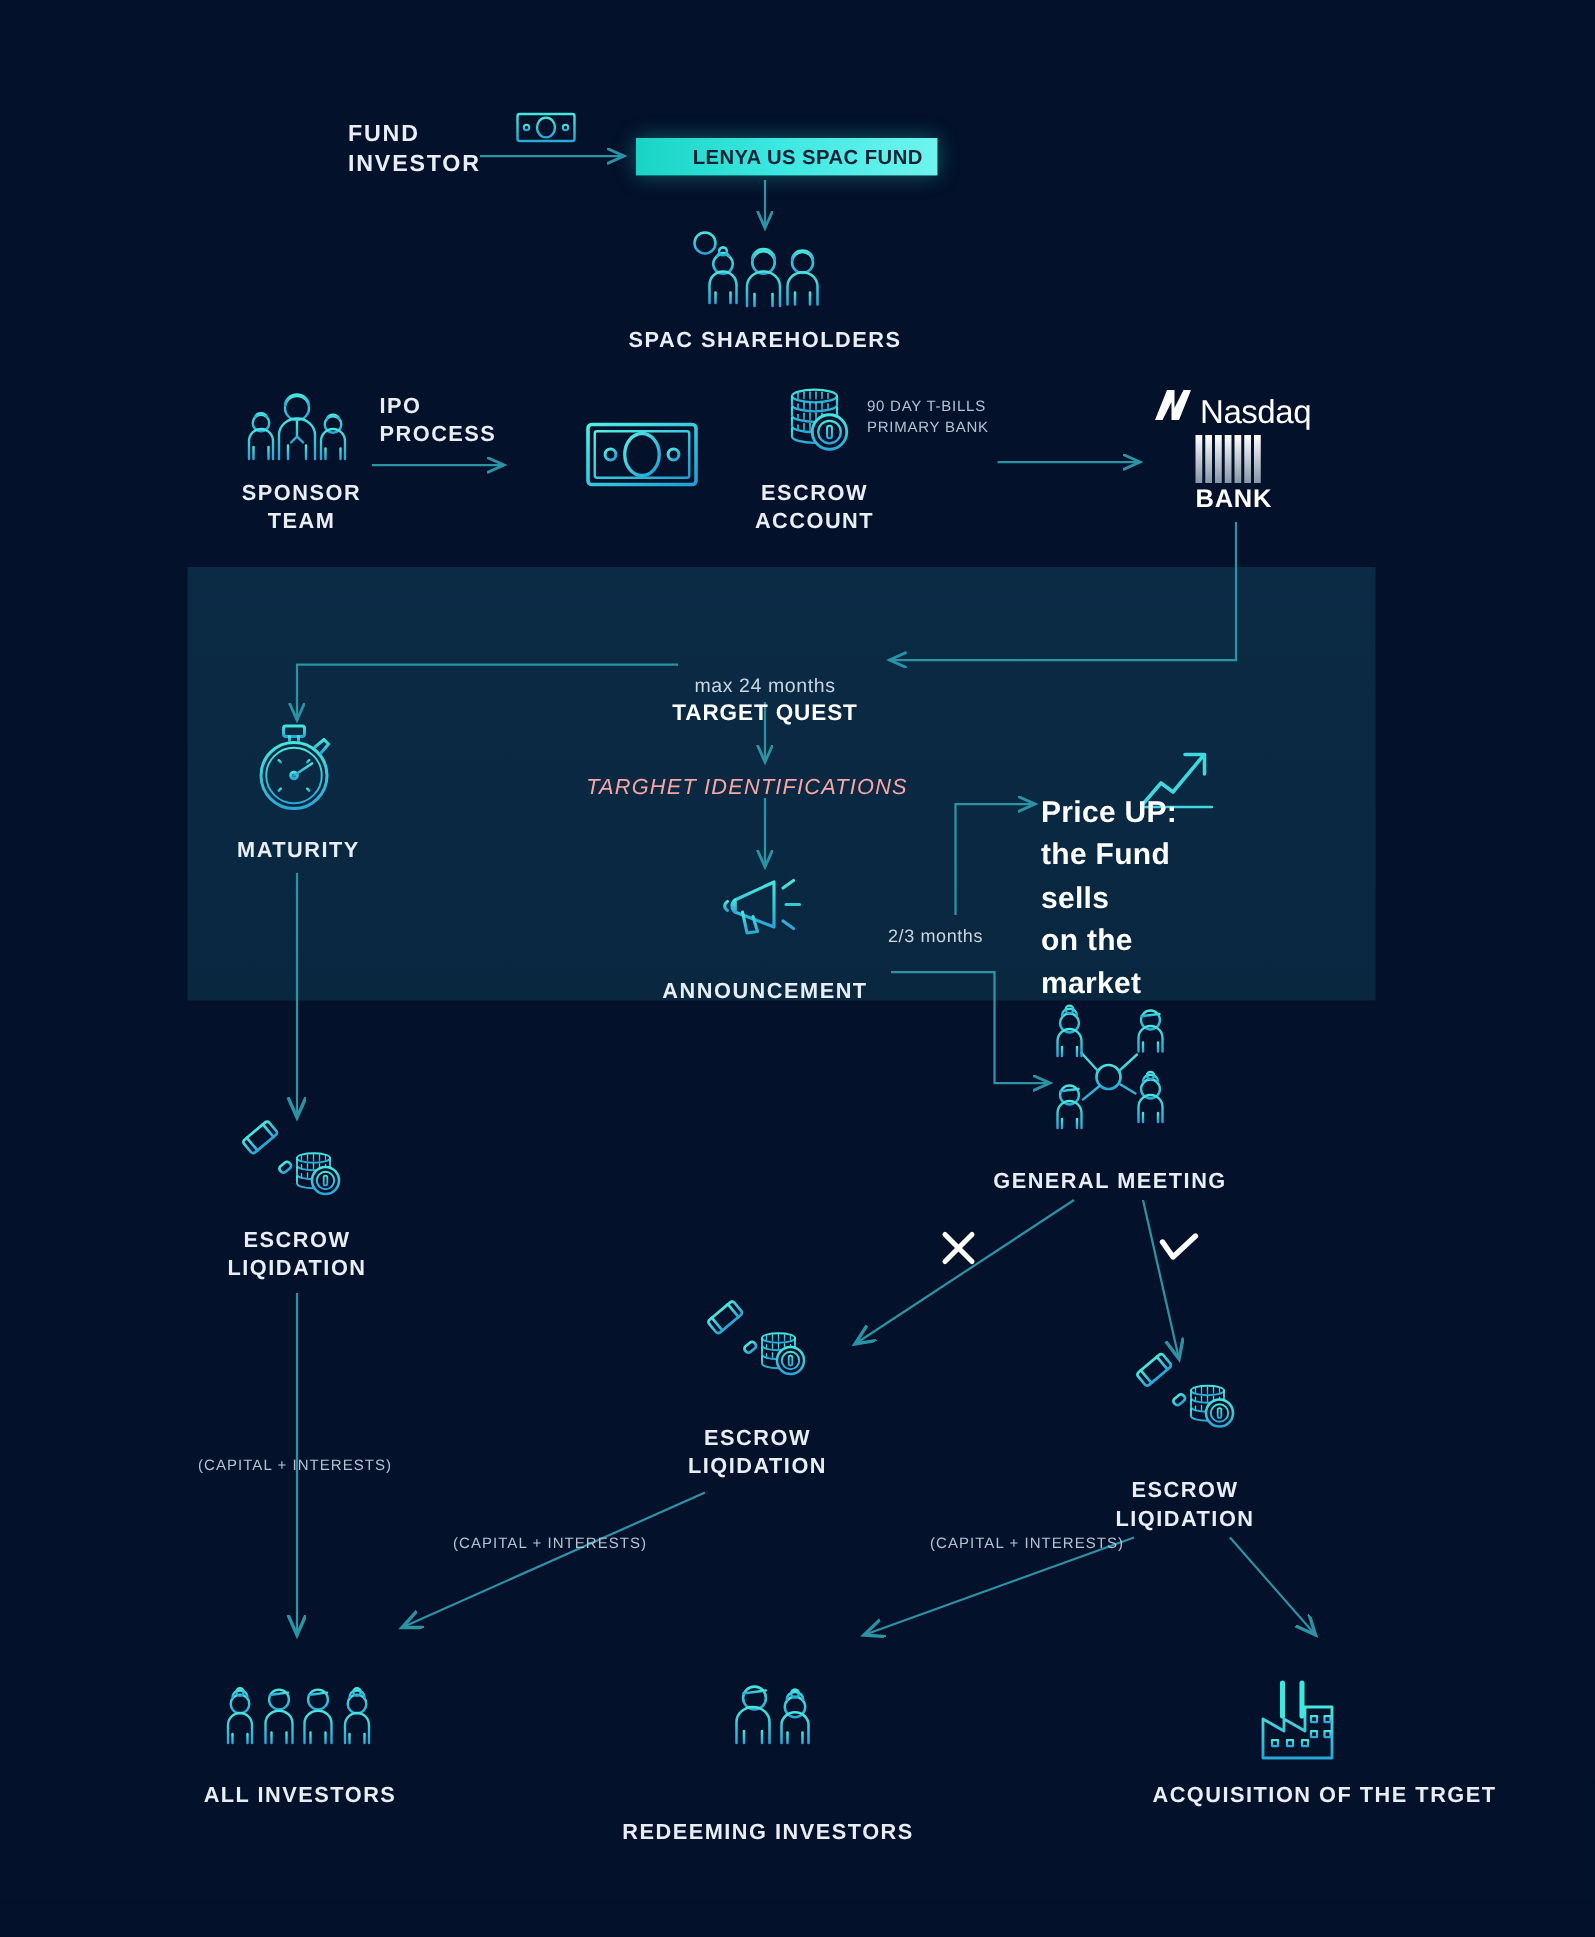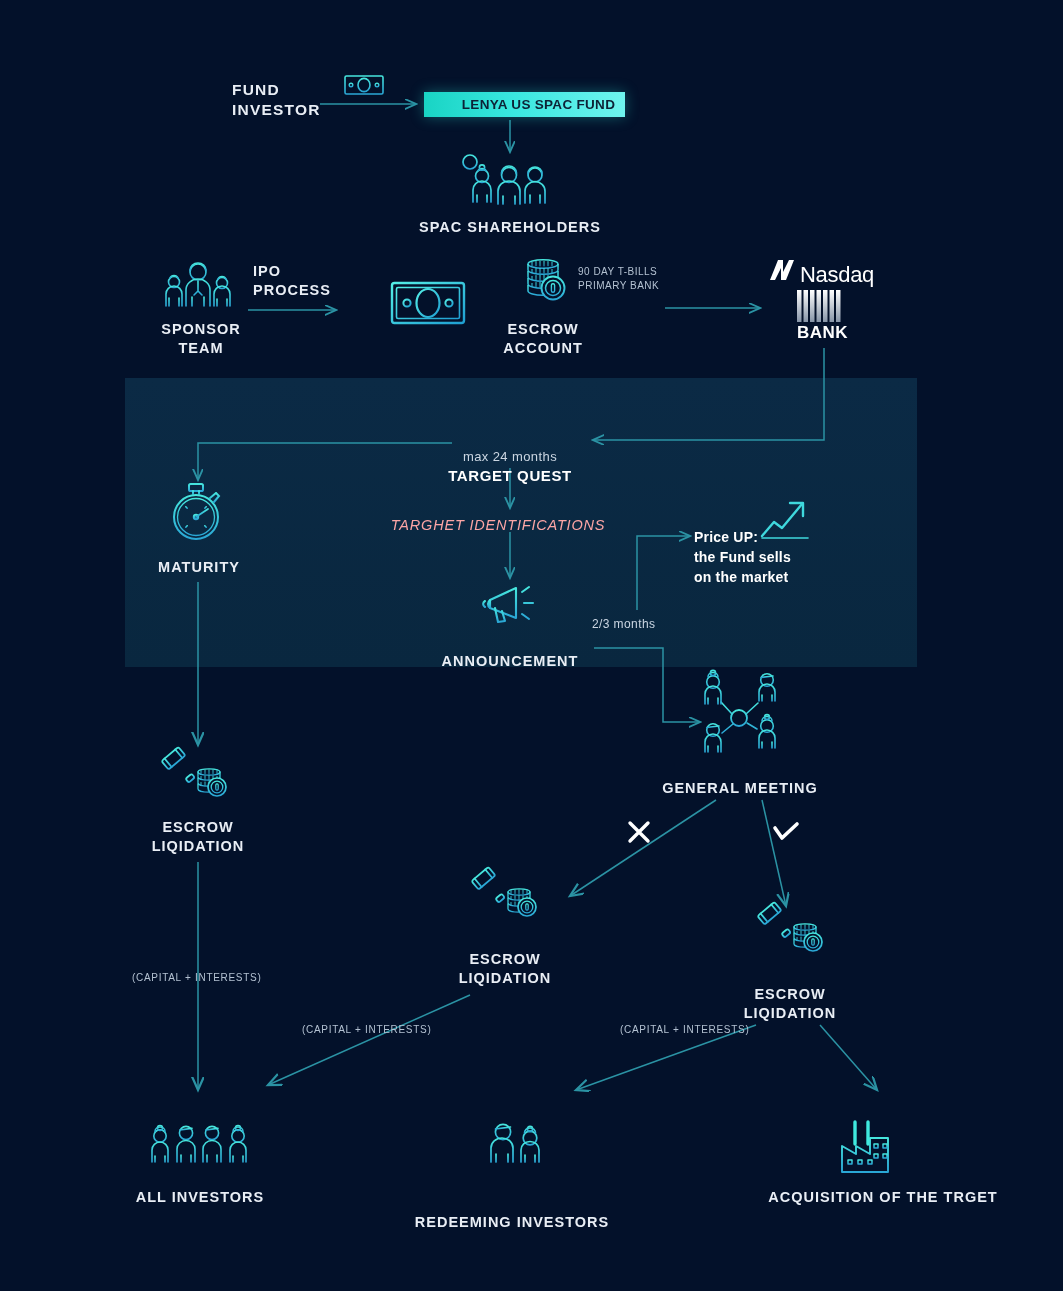--- a/index.html
+++ b/index.html
@@ -26,21 +26,21 @@
     font-size:14.5px;
     letter-spacing:1.0px;
     font-weight:700;
     text-align:center;
     line-height:1.28;
     white-space:pre-line;
   }
   .lbl.tiny{font-size:10px;letter-spacing:.5px;font-weight:400;color:#b4c2d2;}
   .lbl.mid{font-size:13px;letter-spacing:.4px;font-weight:400;color:#cbd6e2;}
   .lbl.bold15{font-size:15px;font-weight:700;letter-spacing:.6px;color:#ffffff;}
-  .lbl.pricebox{font-size:14px;font-weight:700;letter-spacing:.2px;color:#ffffff;text-align:left;line-height:1.42;}
+  .lbl.pricebox{font-size:20px;font-weight:700;letter-spacing:.2px;color:#ffffff;text-align:left;line-height:1.42;}
   
   #banner{
     left:424px;top:92px;width:173px;height:25px;
     background:linear-gradient(90deg,#19d4c4 0%,#3ae7e0 45%,#6ff4ee 100%);
     display:flex;align-items:center;justify-content:center;
     box-shadow:0 0 14px rgba(45,225,215,.35);
     padding-left:28px;
   }
   #banner span{
     color:#0d2236;font-size:13.5px;font-weight:700;letter-spacing:.3px;

